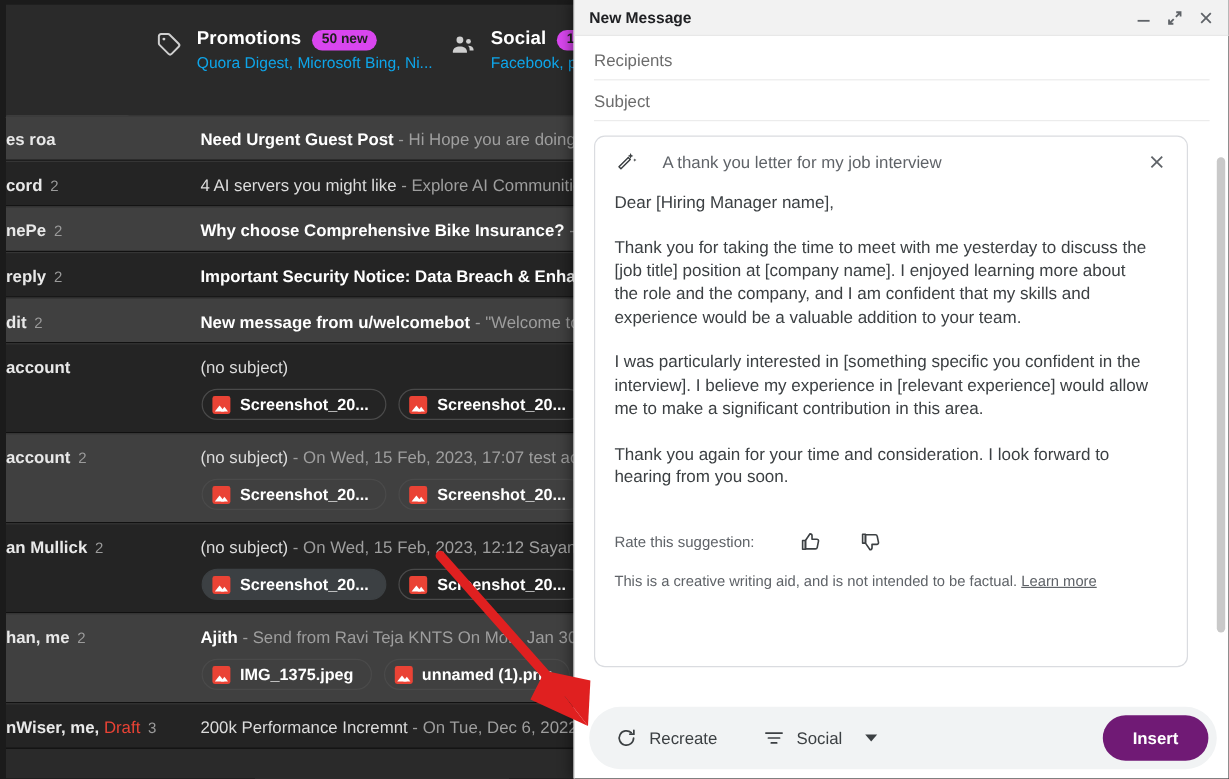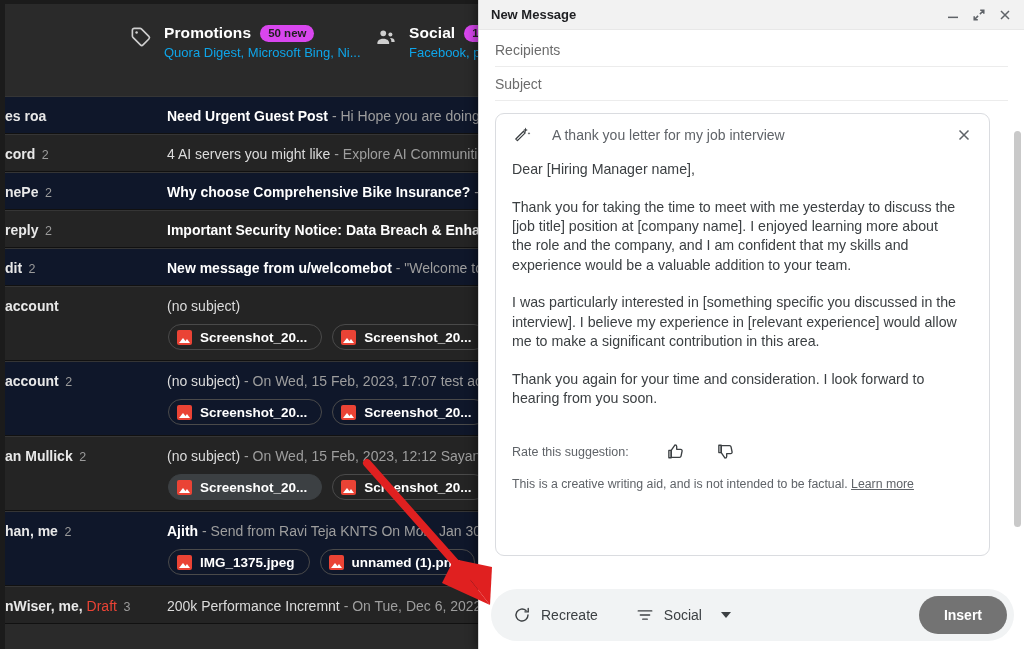--- a/index.html
+++ b/index.html
@@ -93,21 +93,21 @@
     background: #ffffff;
     border-radius: 2px 2px 0 0;
   }
 
   
   .rows { position: relative; }
   .mrow {
     position: relative;
     border-top: 1px solid #353535;
     border-bottom: 1px solid #111111;
-    background: #0f172a;
+    background: #404040;
     padding: 0;
     box-sizing: border-box;
     overflow: hidden;
   }
   .mrow.alt { background: #242424; }
   .mrow.simple { height: 38px; display: flex; align-items: center; }
   .mrow.withchips { height: 75px; padding-top: 9px; box-sizing: border-box; }
 
   .sender {
     position: absolute;
@@ -572,21 +572,21 @@
           <span class="card-close">
             <svg width="16" height="16" viewBox="0 0 16 16" fill="none" stroke="currentColor" stroke-width="1.5">
               <path d="M3.5 3.5l9 9M12.5 3.5l-9 9"></path>
             </svg>
           </span>
         </div>
 
         <div class="card-body">
           <p class="para">Dear [Hiring Manager name],</p>
           <p class="para">Thank you for taking the time to meet with me yesterday to discuss the [job title] position at [company name]. I enjoyed learning more about the role and the company, and I am confident that my skills and experience would be a valuable addition to your team.</p>
-          <p class="para">I was particularly interested in [something specific you discussed in the interview]. I believe my experience in [relevant experience] would allow me to make a significant contribution in this area.</p>
+          <p class="para">I was particularly interested in [something specific you confident in the interview]. I believe my experience in [relevant experience] would allow me to make a significant contribution in this area.</p>
           <p class="para">Thank you again for your time and consideration. I look forward to hearing from you soon.</p>
         </div>
 
         <div class="rate-row">
           <span class="rate-label">Rate this suggestion:</span>
           <span class="thumb up">
             <svg width="19" height="19" viewBox="0 0 24 24" fill="none" stroke="currentColor" stroke-width="1.7" stroke-linejoin="round">
               <path d="M6.6 10.6h-3v9.3h3z"></path>
               <path d="M6.6 10.6 11.4 3.6c1.3 0 2.1.9 2.1 2.1v3.6h5.1c1.1 0 1.9 1 1.7 2.1l-1.3 6.4c-.2.9-1 1.6-1.9 1.6H6.6z"></path>
             </svg>
@@ -620,21 +620,21 @@
       <div class="act-btn" style="margin-left:18px">
         <span class="ico">
           <svg viewBox="0 0 24 24" fill="none" stroke="currentColor" stroke-width="1.9" stroke-linecap="round">
             <path d="M3 6.5h18M5.8 12h12.4M9 17.5h6"></path>
           </svg>
         </span>
         <span>Social</span>
         <span class="caret"></span>
       </div>
       <div class="spacer"></div>
-      <button class="insert-btn" style="background: #737373;">Insert</button>
+      <button class="insert-btn" style="background: #701a75;">Insert</button>
     </div>
 
   </div>
 
   <svg id="arrow-annotation" viewBox="0 0 160 160">
     <g>
       <path d="M17 8 L118 122" stroke="#e02020" stroke-width="8" stroke-linecap="round" fill="none"></path>
       <path d="M140 150 L104 104 L142 112 Z" fill="#e02020"></path>
       <path d="M140 150 L92 128 L104 104 Z" fill="#e02020"></path>
     </g>

